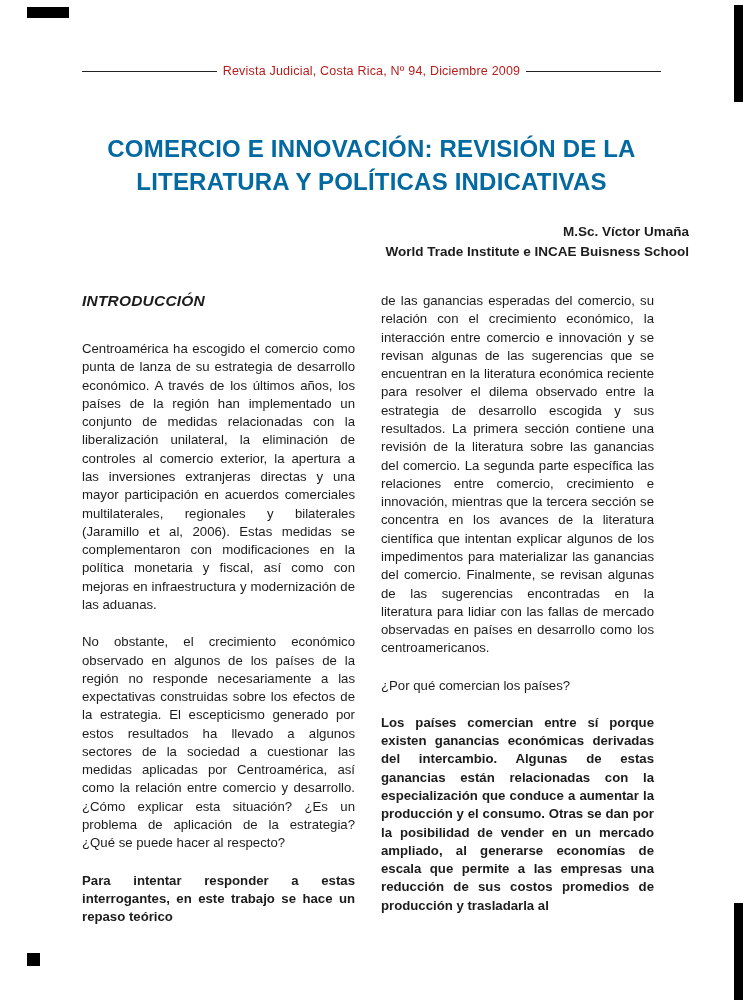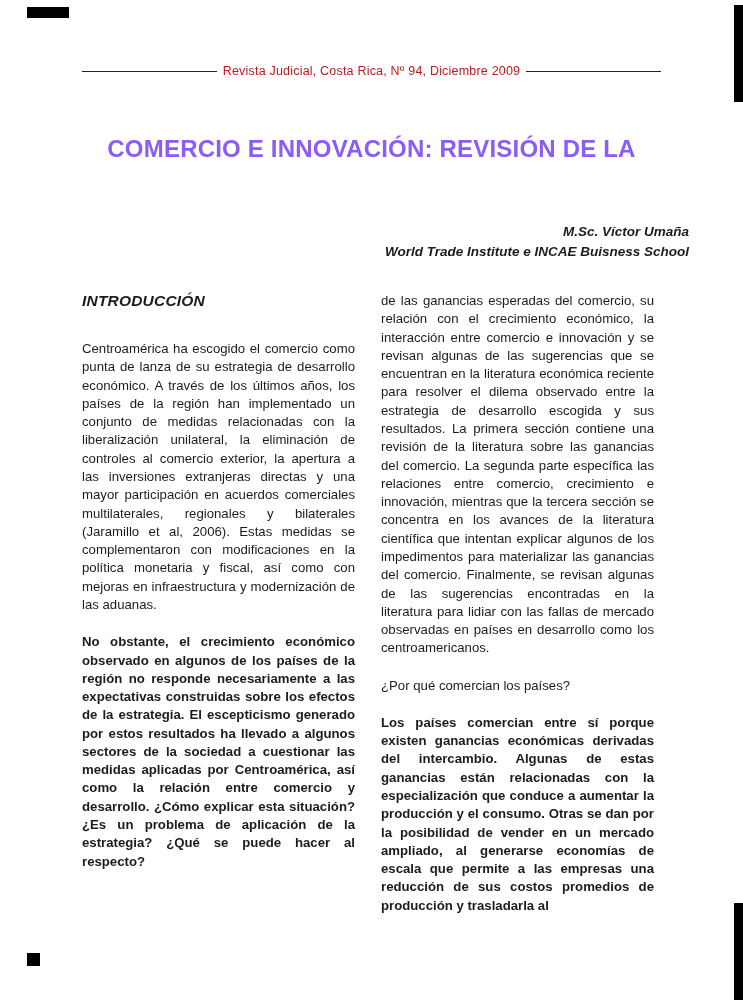--- a/index.html
+++ b/index.html
@@ -50,31 +50,30 @@
 
   .article-title {
     position: absolute;
     left: 60px;
     right: 60px;
     top: 116px;
     text-align: center;
     font-size: 24px;
     font-weight: bold;
     line-height: 1.38;
-    color: #8b5cf6;
+    color: #0369a1;
     letter-spacing: 0.2px;
   }
 
   .author-block {
     position: absolute;
     right: 54px;
     top: 222px;
     text-align: right;
     font-size: 13.5px;
-    font-style: italic;
     font-weight: bold;
     line-height: 1.5;
     color: #1c1c1c;
   }
 
   .columns {
     position: absolute;
     left: 82px;
     top: 292px;
     width: 582px;
@@ -114,33 +113,35 @@
   <div class="artifact artifact-bottom-right"></div>
 
   <div class="journal-header">
     <span class="rule"></span>
     <span class="header-text">Revista Judicial, Costa Rica, Nº 94, Diciembre 2009</span>
     <span class="rule"></span>
   </div>
 
   <h1 class="article-title">
     <span>COMERCIO E INNOVACIÓN: REVISIÓN DE LA</span><br>
+    <span>LITERATURA Y POLÍTICAS INDICATIVAS</span>
   </h1>
 
   <div class="author-block">
     <div>M.Sc. Víctor Umaña</div>
     <div>World Trade Institute e INCAE Buisness School</div>
   </div>
 
   <div class="columns">
 
     <div class="column">
       <h2 class="section-heading">INTRODUCCIÓN</h2>
       <p class="para">Centroamérica ha escogido el comercio como punta de lanza de su estrategia de desarrollo económico. A través de los últimos años, los países de la región han implementado un conjunto de medidas relacionadas con la liberalización unilateral, la eliminación de controles al comercio exterior, la apertura a las inversiones extranjeras directas y una mayor participación en acuerdos comerciales multilaterales, regionales y bilaterales (Jaramillo et al, 2006). Estas medidas se complementaron con modificaciones en la política monetaria y fiscal, así como con mejoras en infraestructura y modernización de las aduanas.</p>
       <p class="para">No obstante, el crecimiento económico observado en algunos de los países de la región no responde necesariamente a las expectativas construidas sobre los efectos de la estrategia. El escepticismo generado por estos resultados ha llevado a algunos sectores de la sociedad a cuestionar las medidas aplicadas por Centroamérica, así como la relación entre comercio y desarrollo. ¿Cómo explicar esta situación? ¿Es un problema de aplicación de la estrategia? ¿Qué se puede hacer al respecto?</p>
+      <p class="para">Para intentar responder a estas interrogantes, en este trabajo se hace un repaso teórico</p>
     </div>
 
     <div class="column">
       <p class="para">de las ganancias esperadas del comercio, su relación con el crecimiento económico, la interacción entre comercio e innovación y se revisan algunas de las sugerencias que se encuentran en la literatura económica reciente para resolver el dilema observado entre la estrategia de desarrollo escogida y sus resultados. La primera sección contiene una revisión de la literatura sobre las ganancias del comercio. La segunda parte específica las relaciones entre comercio, crecimiento e innovación, mientras que la tercera sección se concentra en los avances de la literatura científica que intentan explicar algunos de los impedimentos para materializar las ganancias del comercio. Finalmente, se revisan algunas de las sugerencias encontradas en la literatura para lidiar con las fallas de mercado observadas en países en desarrollo como los centroamericanos.</p>
       <p class="para question-line">¿Por qué comercian los países?</p>
       <p class="para">Los países comercian entre sí porque existen ganancias económicas derivadas del intercambio. Algunas de estas ganancias están relacionadas con la especialización que conduce a aumentar la producción y el consumo. Otras se dan por la posibilidad de vender en un mercado ampliado, al generarse economías de escala que permite a las empresas una reducción de sus costos promedios de producción y trasladarla al</p>
     </div>
 
   </div>
 

